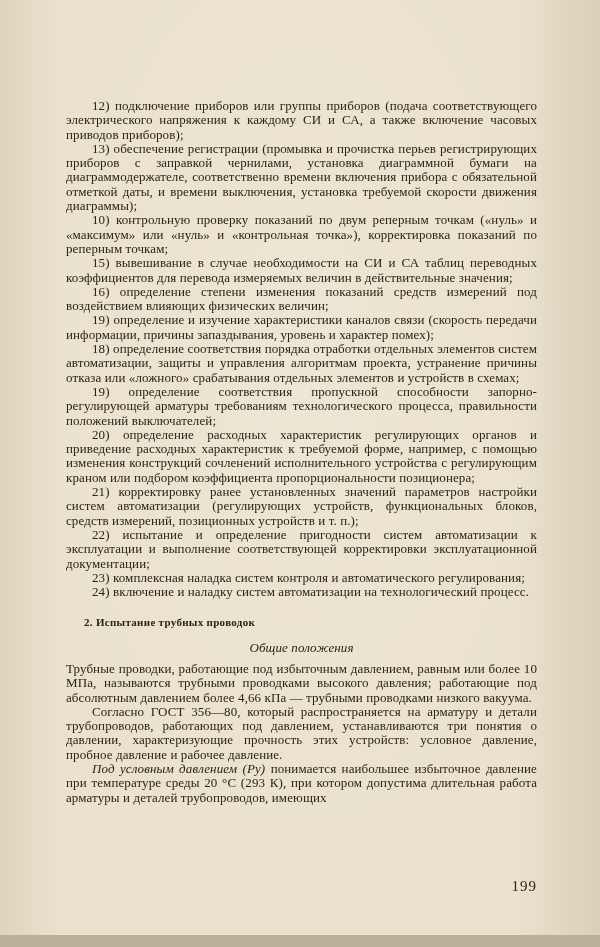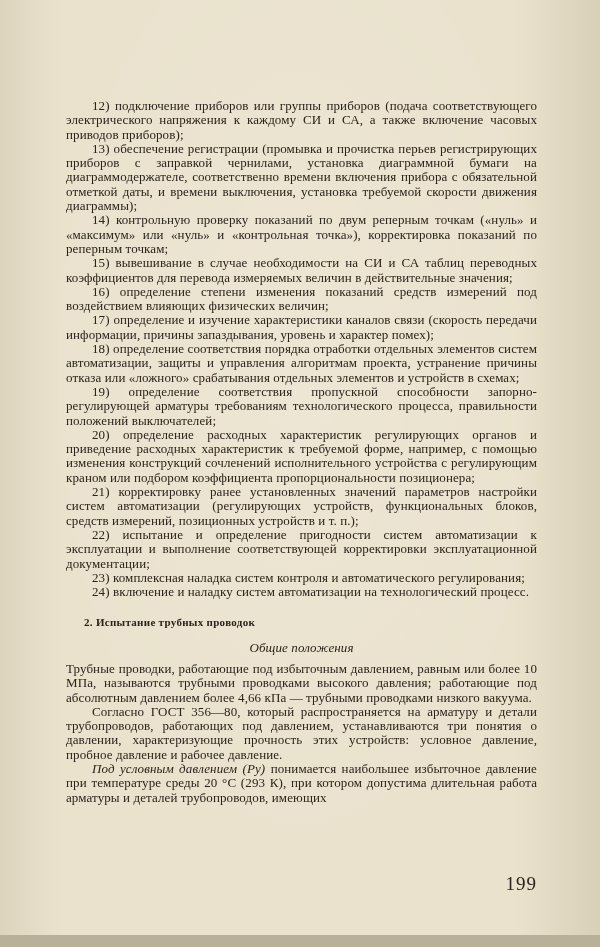--- a/index.html
+++ b/index.html
@@ -57,36 +57,36 @@
 
   .lead {
     font-weight: normal;
     font-style: italic;
   }
 
   .page-number {
     position: absolute;
     right: 63px;
     bottom: 40px;
-    font-size: 19px;
+    font-size: 15px;
     letter-spacing: 1px;
   }
 </style>
 </head>
 <body>
 
 <div class="page">
   <div class="text-block">
 
     <p>12) подключение приборов или группы приборов (подача соответствующего электрического напряжения к каждому СИ и СА, а также включение часовых приводов приборов);</p>
     <p>13) обеспечение регистрации (промывка и прочистка перьев регистрирующих приборов с заправкой чернилами, установка диаграммной бумаги на диаграммодержателе, соответственно времени включения прибора с обязательной отметкой даты, и времени выключения, установка требуемой скорости движения диаграммы);</p>
-    <p>14) контрольную проверку показаний по двум реперным точкам («нуль» и «максимум» или «нуль» и «контрольная точка»), корректировка показаний по реперным точкам;</p>
+    <p>10) контрольную проверку показаний по двум реперным точкам («нуль» и «максимум» или «нуль» и «контрольная точка»), корректировка показаний по реперным точкам;</p>
     <p>15) вывешивание в случае необходимости на СИ и СА таблиц переводных коэффициентов для перевода измеряемых величин в действительные значения;</p>
     <p>16) определение степени изменения показаний средств измерений под воздействием влияющих физических величин;</p>
-    <p>17) определение и изучение характеристики каналов связи (скорость передачи информации, причины запаздывания, уровень и характер помех);</p>
+    <p>19) определение и изучение характеристики каналов связи (скорость передачи информации, причины запаздывания, уровень и характер помех);</p>
     <p>18) определение соответствия порядка отработки отдельных элементов систем автоматизации, защиты и управления алгоритмам проекта, устранение причины отказа или «ложного» срабатывания отдельных элементов и устройств в схемах;</p>
     <p>19) определение соответствия пропускной способности запорно-регулирующей арматуры требованиям технологического процесса, правильности положений выключателей;</p>
     <p>20) определение расходных характеристик регулирующих органов и приведение расходных характеристик к требуемой форме, например, с помощью изменения конструкций сочленений исполнительного устройства с регулирующим краном или подбором коэффициента пропорциональности позиционера;</p>
     <p>21) корректировку ранее установленных значений параметров настройки систем автоматизации (регулирующих устройств, функциональных блоков, средств измерений, позиционных устройств и т. п.);</p>
     <p>22) испытание и определение пригодности систем автоматизации к эксплуатации и выполнение соответствующей корректировки эксплуатационной документации;</p>
     <p>23) комплексная наладка систем контроля и автоматического регулирования;</p>
     <p>24) включение и наладку систем автоматизации на технологический процесс.</p>
 
     <h2 class="heading">2. Испытание трубных проводок</h2>
 

